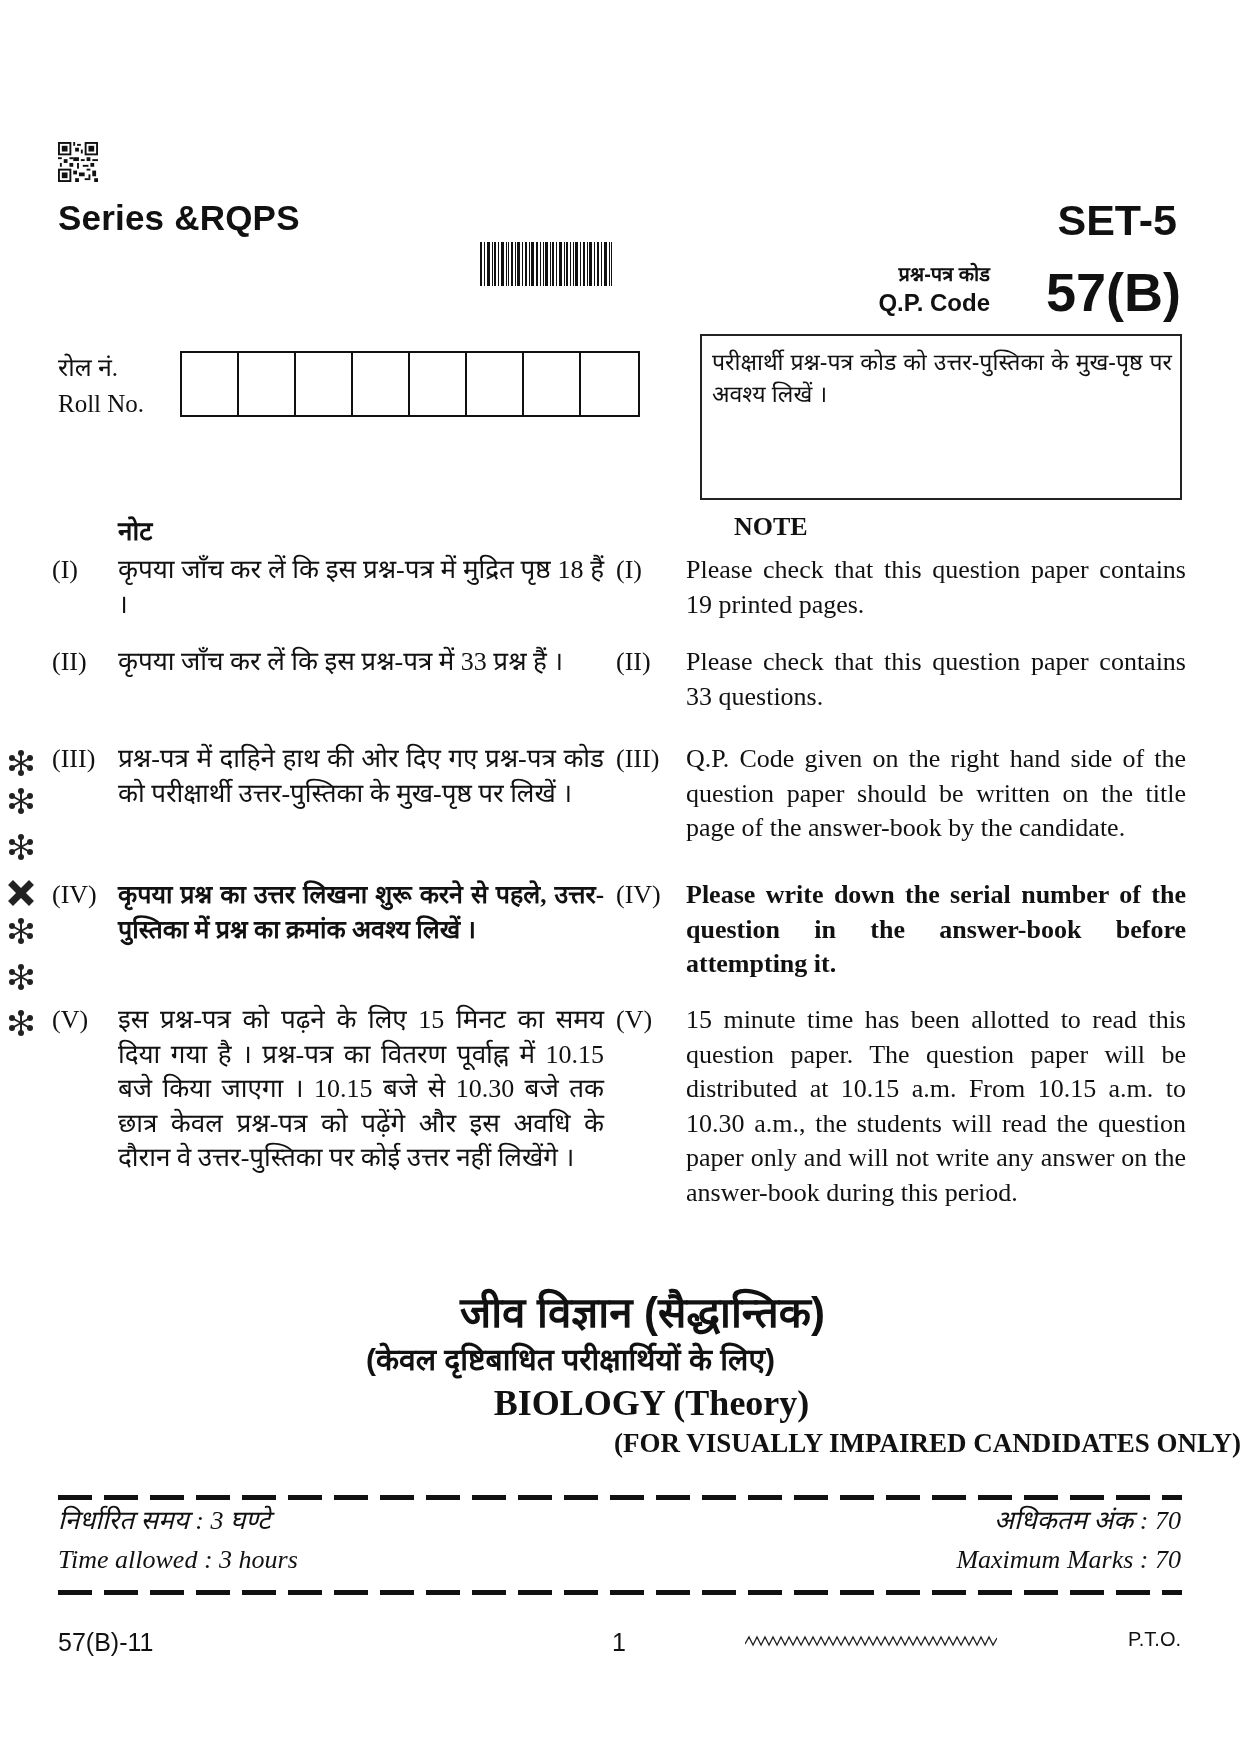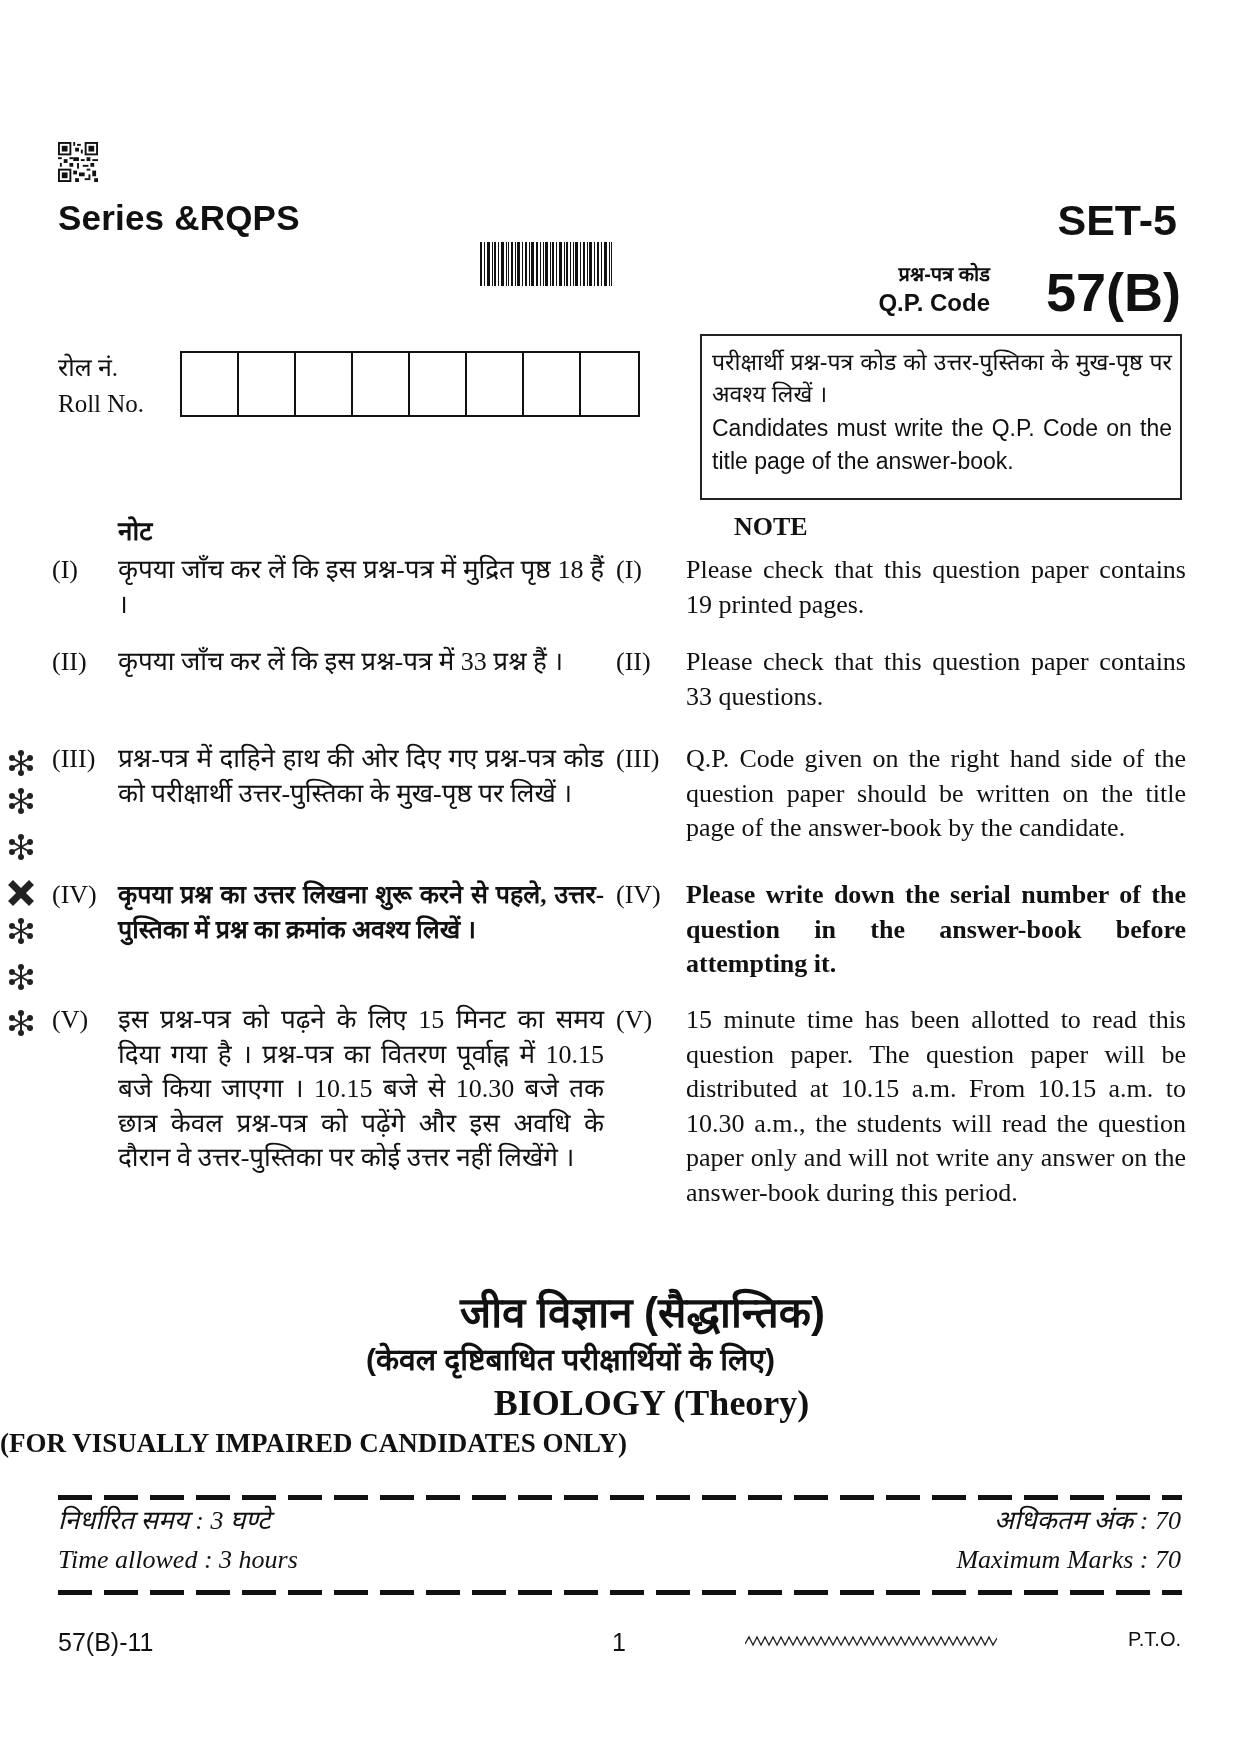--- a/index.html
+++ b/index.html
@@ -42,21 +42,21 @@
   .en-col { left: 616px; }
   .en-col .txt { left: 70px; width: 500px; }
   .bold { font-weight: bold; }
   .hi-col.bold .txt { font-size: 25px; }
 
   .mark { position: absolute; left: 8px; width: 26px; height: 26px; }
 
   #title-hi { left: 0; width: 1241px; top: 1282px; text-align: center; font-size: 42px; font-weight: bold; margin-left: 22px; }
   #sub-hi { left: 0; width: 1141px; top: 1338px; text-align: center; font-size: 30px; font-weight: bold; }
   #title-en { left: 0; width: 1241px; top: 1382px; text-align: center; font-size: 36px; font-weight: bold; margin-left: 31px; }
-  #sub-en { left: 0; width: 1241px; top: 1428px; text-align: left; font-size: 27px; font-weight: bold; }
+  #sub-en { left: 0; width: 1241px; top: 1428px; text-align: right; font-size: 27px; font-weight: bold; }
 
   .dash { left: 58px; width: 1124px; height: 5px;
           background: repeating-linear-gradient(90deg, #111 0 34px, transparent 34px 46px); }
   #dash-top { top: 1495px; }
   #dash-bot { top: 1590px; }
 
   .meta { font-size: 26px; font-style: italic; line-height: 36px; }
   #time-hi { left: 58px; top: 1503px; }
   #time-en { left: 58px; top: 1542px; }
   #marks-hi { right: 60px; top: 1503px; text-align: right; }
@@ -157,21 +157,20 @@
 </svg>
 
 <div id="qp-label" class="abs sans">
   <div class="hi">प्रश्न-पत्र कोड</div>
   <div class="en">Q.P. Code</div>
 </div>
 <div id="qp-code" class="abs sans">57(B)</div>
 
 <div id="qp-box" class="abs sans">
   <div class="hi">परीक्षार्थी प्रश्न-पत्र कोड को उत्तर-पुस्तिका के मुख-पृष्ठ पर अवश्य लिखें ।</div>
-  <div class="en">Candidates must write the Q.P. Code on the title page of the answer-book.</div>
 </div>
 
 <div id="roll-label" class="abs serif">
   <div>रोल नं.</div>
   <div>Roll No.</div>
 </div>
 <div id="roll-grid" class="abs">
   <div class="cell"></div>
   <div class="cell"></div>
   <div class="cell"></div>

